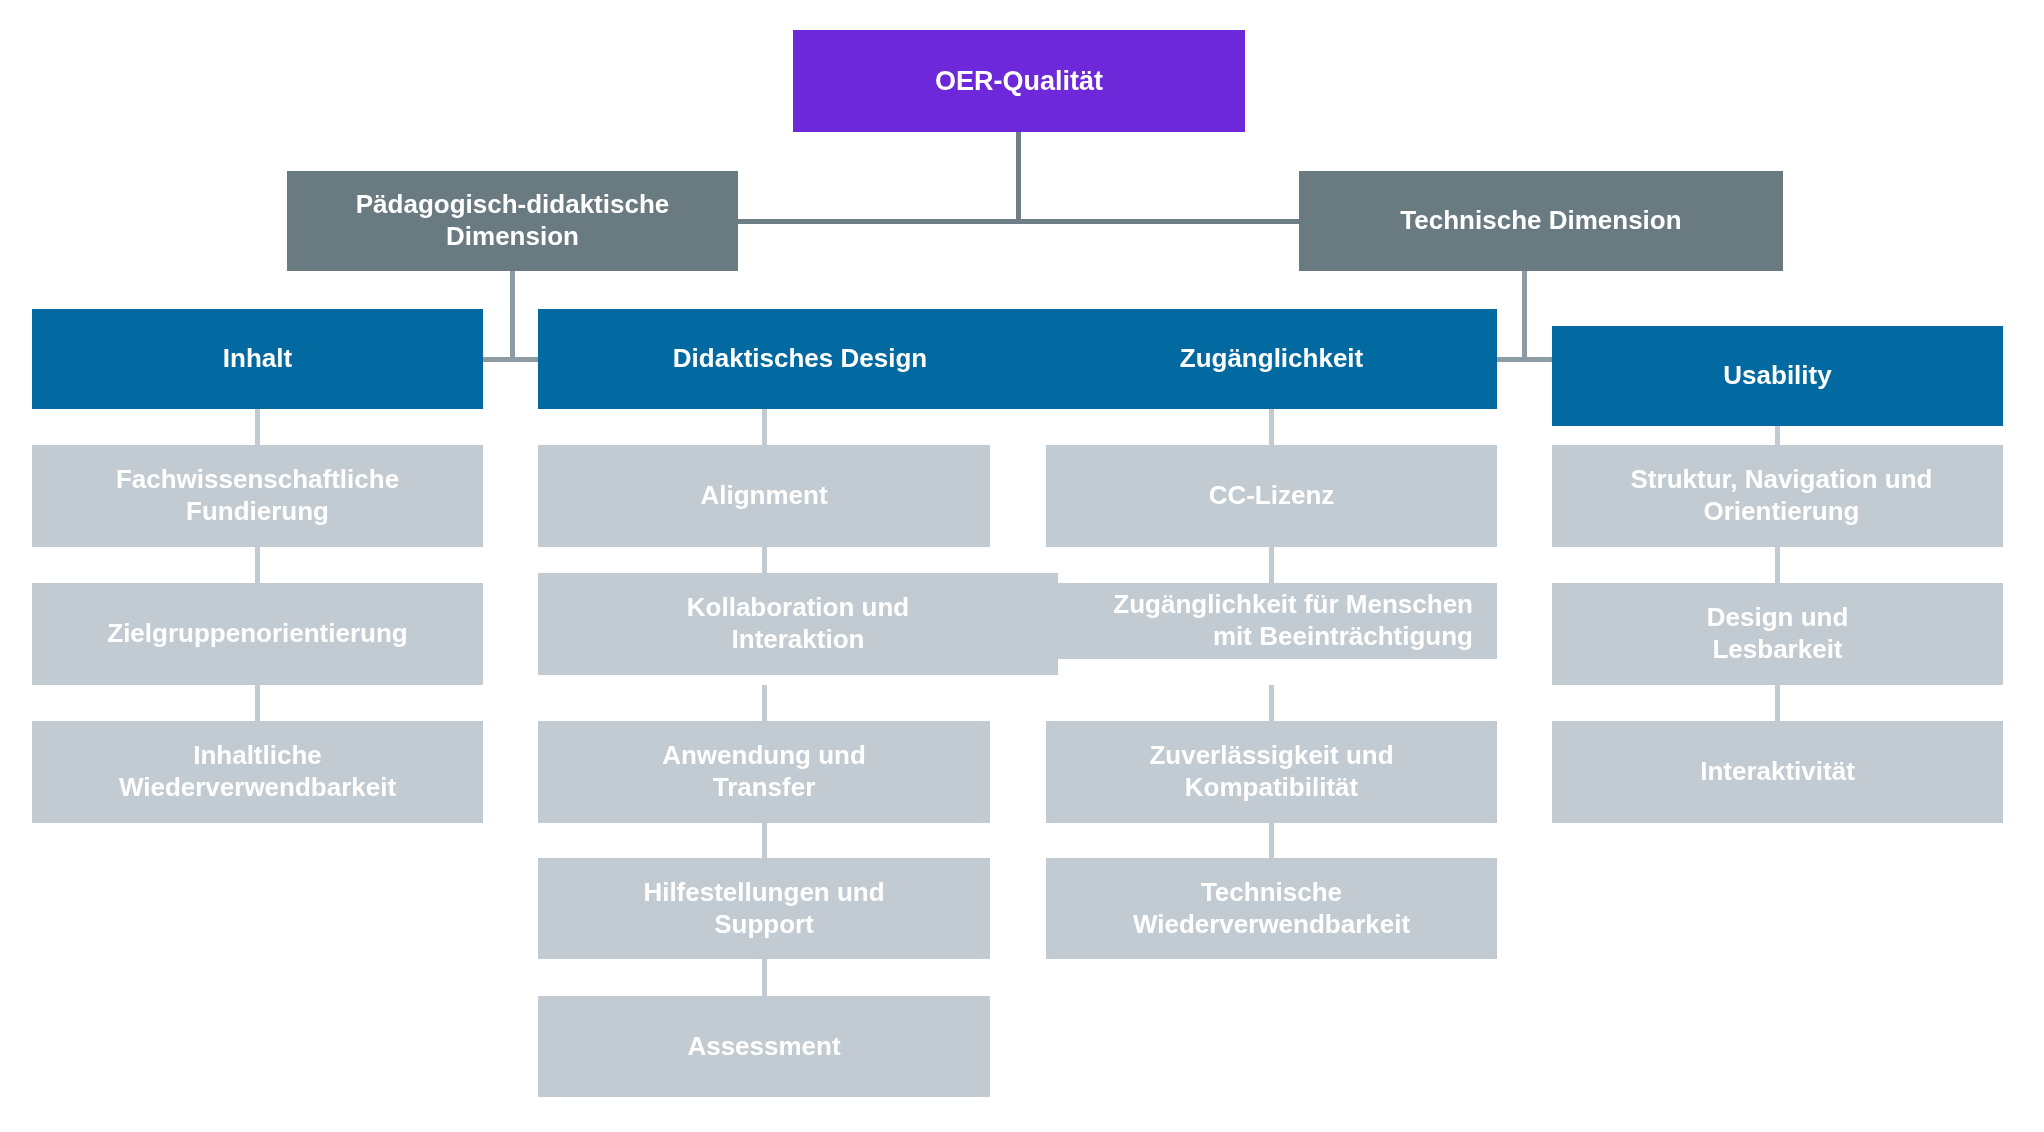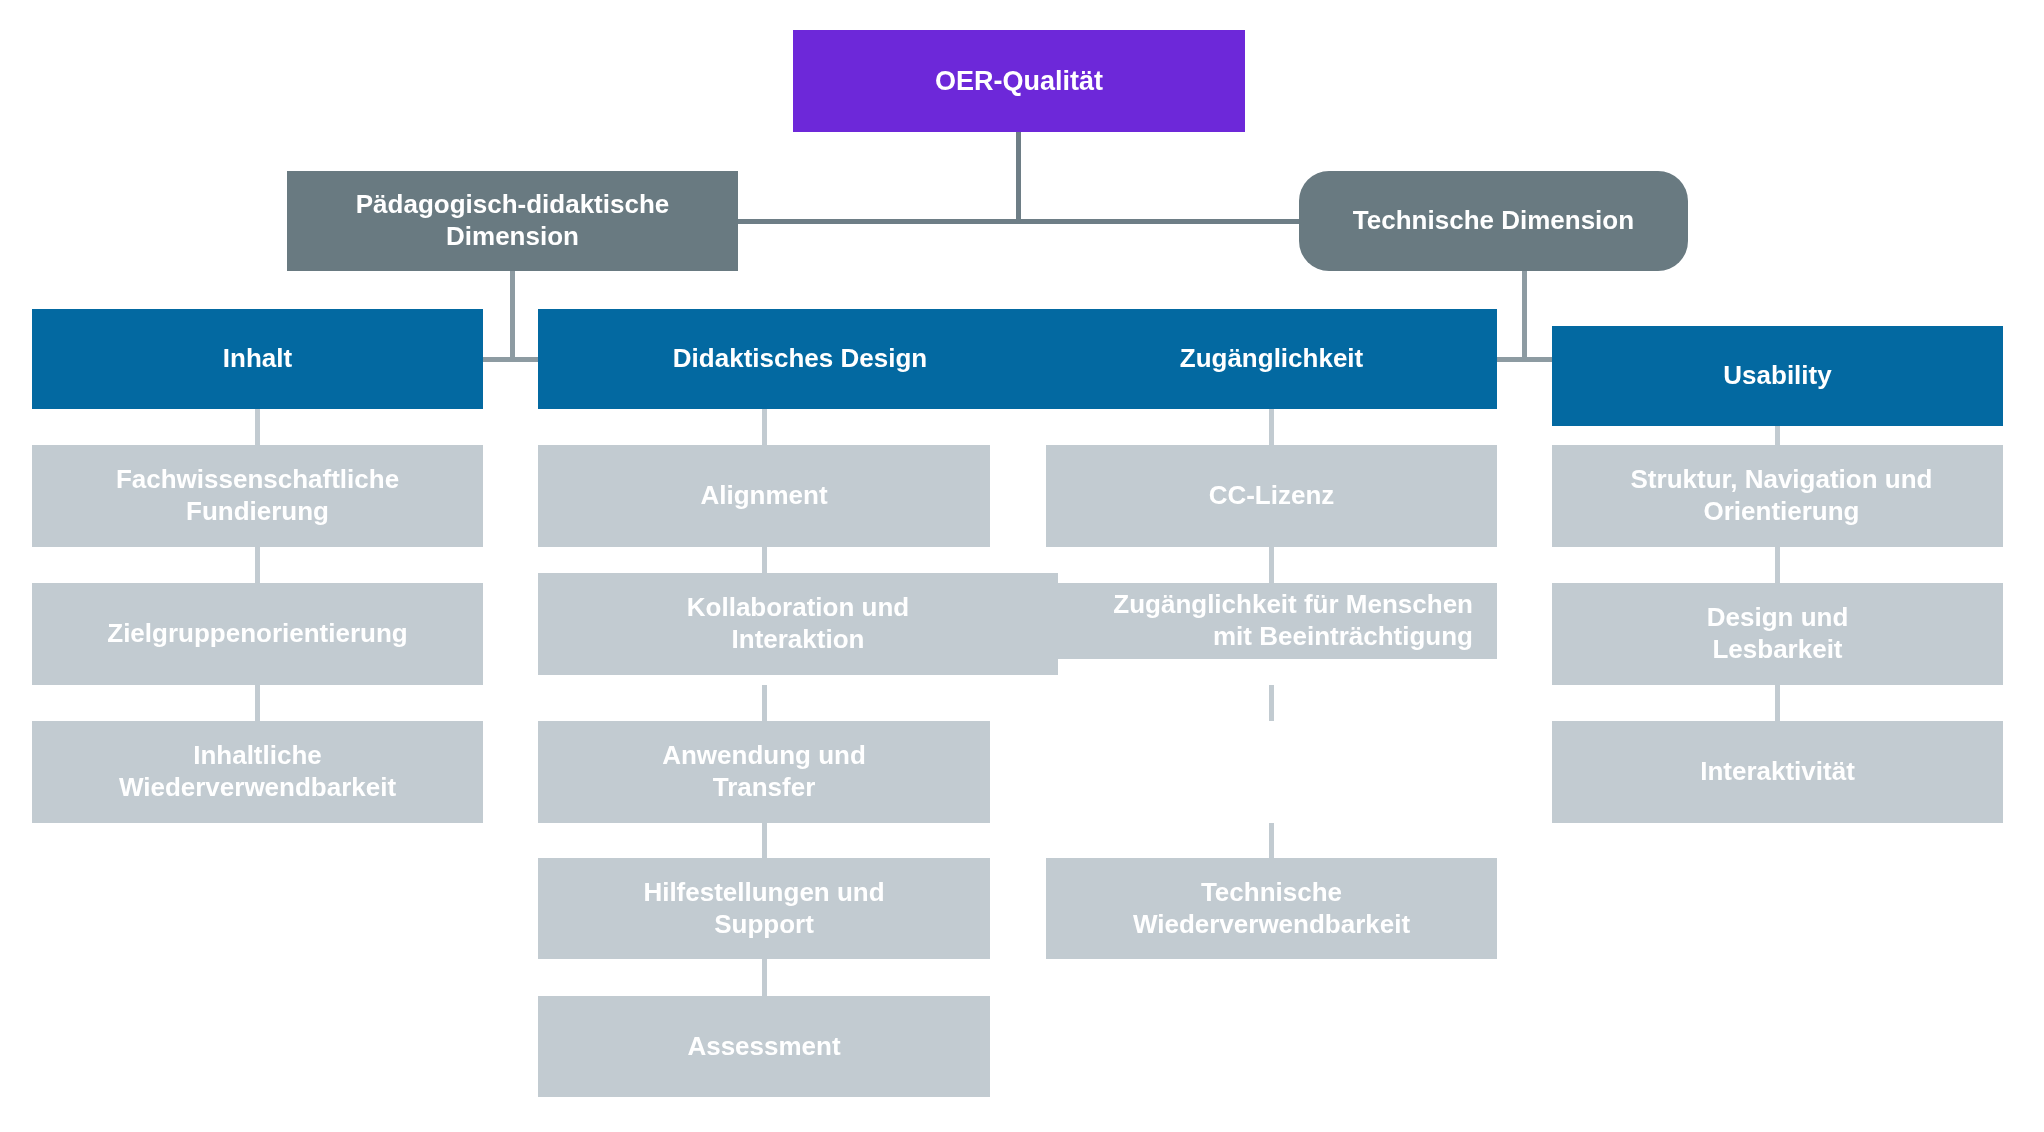--- a/index.html
+++ b/index.html
@@ -57,21 +57,21 @@
   <div class="conn conn-light" style="left:1269px;top:823px;width:5px;height:35px;"></div>
 
   <div class="conn conn-light" style="left:1775px;top:409px;width:5px;height:36px;"></div>
   <div class="conn conn-light" style="left:1775px;top:547px;width:5px;height:36px;"></div>
   <div class="conn conn-light" style="left:1775px;top:685px;width:5px;height:36px;"></div>
 
   <div class="box lvl1" style="left:793px;top:30px;width:452px;height:102px;">OER-Qualität</div>
 
   <div class="box lvl2" style="left:287px;top:171px;width:451px;height:100px;">Pädagogisch-didaktische
 Dimension</div>
-  <div class="box lvl2" style="left:1299px;top:171px;width:389px;height:100px;border-radius:30px;">Technische Dimension</div>
+  <div class="box lvl2" style="left:1299px;top:171px;width:484px;height:100px;">Technische Dimension</div>
 
   <div class="box lvl3" style="left:32px;top:309px;width:451px;height:100px;">Inhalt</div>
   <div class="box lvl3" style="left:538px;top:309px;width:524px;height:100px;text-align:center;">Didaktisches Design</div>
   <div class="box lvl3" style="left:1046px;top:309px;width:451px;height:100px;">Zugänglichkeit</div>
   <div class="box lvl3" style="left:1552px;top:326px;width:451px;height:100px;">Usability</div>
 
   <div class="box item" style="left:32px;top:445px;width:451px;height:102px;">Fachwissenschaftliche
 Fundierung</div>
   <div class="box item" style="left:32px;top:583px;width:451px;height:102px;">Zielgruppenorientierung</div>
   <div class="box item" style="left:32px;top:721px;width:451px;height:102px;">Inhaltliche
@@ -82,20 +82,22 @@
 Interaktion</div>
   <div class="box item" style="left:538px;top:721px;width:452px;height:102px;">Anwendung und
 Transfer</div>
   <div class="box item" style="left:538px;top:858px;width:452px;height:101px;">Hilfestellungen und
 Support</div>
   <div class="box item" style="left:538px;top:996px;width:452px;height:101px;">Assessment</div>
 
   <div class="box item" style="left:1046px;top:445px;width:451px;height:102px;">CC-Lizenz</div>
   <div class="box item align-right" style="left:1046px;top:583px;width:451px;height:76px;">Zugänglichkeit für Menschen
 mit Beeinträchtigung</div>
+  <div class="box item" style="left:1046px;top:721px;width:451px;height:102px;">Zuverlässigkeit und
+Kompatibilität</div>
   <div class="box item" style="left:1046px;top:858px;width:451px;height:101px;">Technische
 Wiederverwendbarkeit</div>
 
   <div class="box item" style="left:1552px;top:445px;width:451px;height:102px;padding-left:28px;">Struktur, Navigation und
 Orientierung</div>
   <div class="box item" style="left:1552px;top:583px;width:451px;height:102px;">Design und
 Lesbarkeit</div>
   <div class="box item" style="left:1552px;top:721px;width:451px;height:102px;">Interaktivität</div>
 
 </div>

